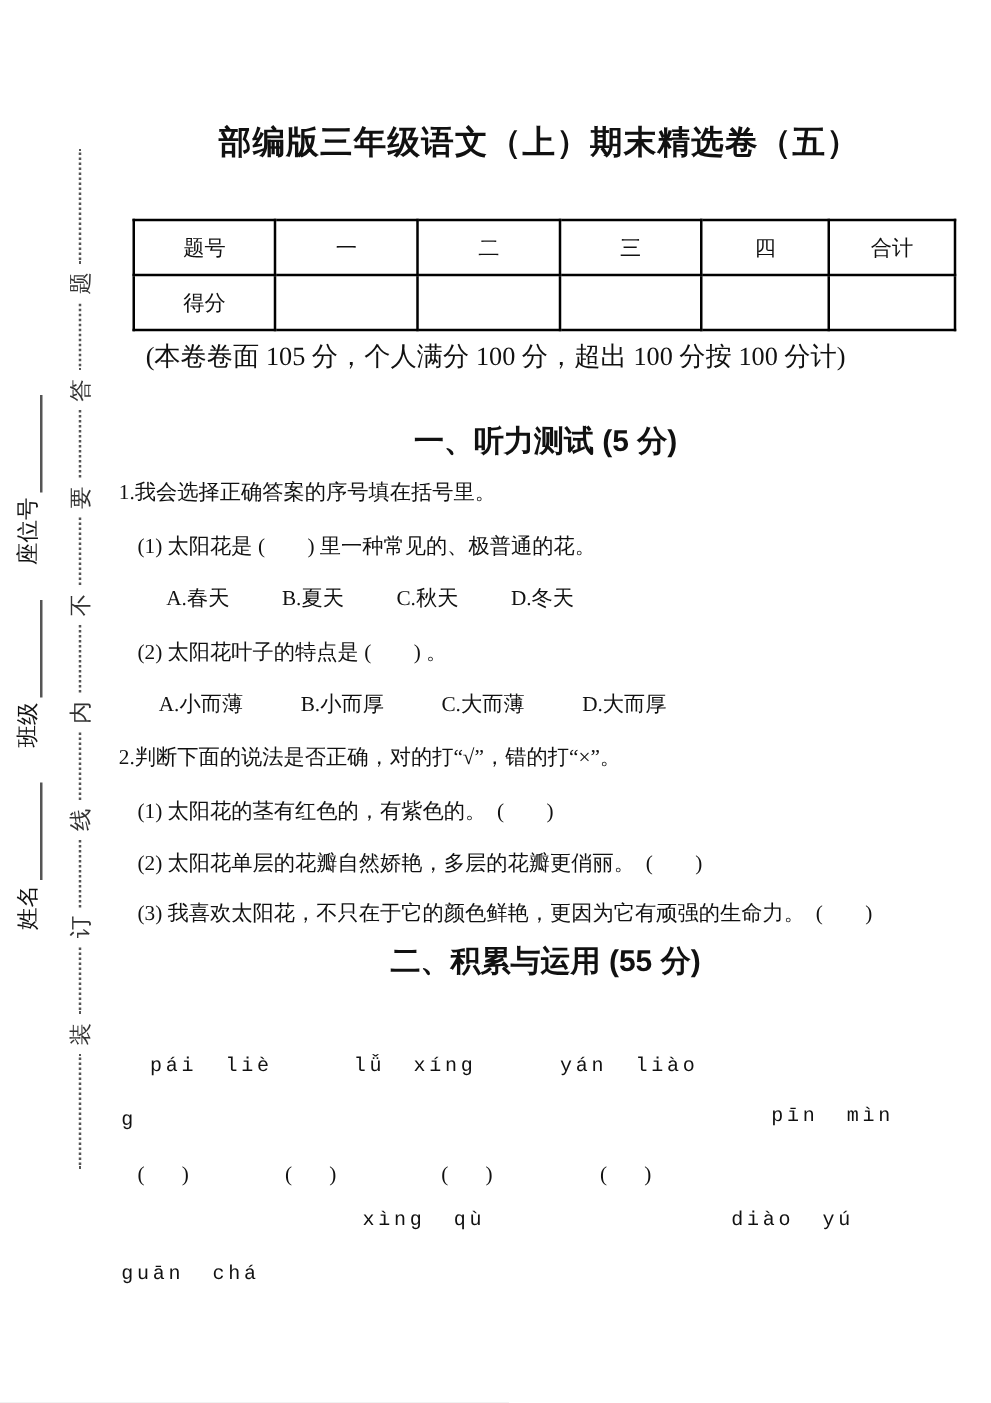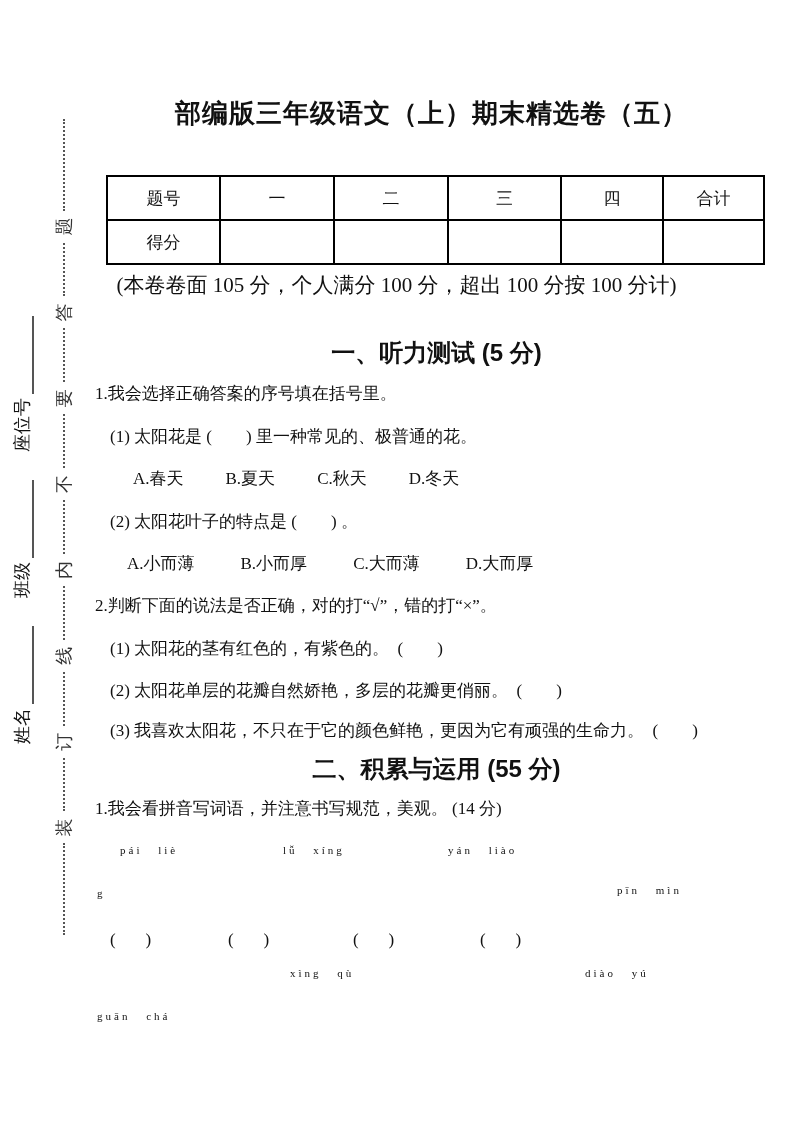--- a/index.html
+++ b/index.html
@@ -33,22 +33,22 @@
     position:absolute;left:106px;top:175px;
     border-collapse:collapse;table-layout:fixed;
   }
   table.score td{
     border:2px solid #000;height:42px;
     text-align:center;vertical-align:middle;
     font-size:17px;padding:0;margin-top:24px;
   }
   
   .pinyin{
-    font-family:Liberation Serif, serif;
-    font-size:11px;letter-spacing:3px;word-spacing:10px;
+    font-family:Liberation Mono, monospace;
+    font-size:16px;letter-spacing:3px;word-spacing:10px;
   }
   
   .margin-fields{
     left:22px;top:530px;width:0;height:0;
     transform:translate(-50%,-50%) rotate(-90deg);
     transform-origin:center;
     display:flex;align-items:center;justify-content:center;
     font-size:18px;white-space:nowrap;
   }
   .margin-fields .group{margin:0 14px;display:inline-flex;align-items:flex-end;}
@@ -153,21 +153,20 @@
     <span>D.大而厚</span>
   </div>
 
   <div class="abs line" style="left:95px;top:595px">2.判断下面的说法是否正确，对的打“√”，错的打“×”。</div>
   <div class="abs line" style="left:110px;top:638px">(1) 太阳花的茎有红色的，有紫色的。  (        )</div>
   <div class="abs line" style="left:110px;top:680px">(2) 太阳花单层的花瓣自然娇艳，多层的花瓣更俏丽。  (        )</div>
   <div class="abs line" style="left:110px;top:720px">(3) 我喜欢太阳花，不只在于它的颜色鲜艳，更因为它有顽强的生命力。  (        )</div>
 
   <div class="abs sec-heading" style="top:753px">二、积累与运用 (55 分)</div>
 
-  <div class="abs line" style="left:95px;top:798px">1.我会看拼音写词语，并注意书写规范，美观。 (14 分)</div>
 
   <span class="abs pinyin" style="left:120px;top:844px">pái liè</span>
   <span class="abs pinyin" style="left:283px;top:844px">lǚ xíng</span>
   <span class="abs pinyin" style="left:448px;top:844px">yán liào</span>
   <span class="abs pinyin" style="left:617px;top:884px">pīn mìn</span>
   <span class="abs pinyin" style="left:97px;top:887px">g</span>
 
   <span class="abs line" style="left:110px;top:929px">(       )</span>
   <span class="abs line" style="left:228px;top:929px">(       )</span>
   <span class="abs line" style="left:353px;top:929px">(       )</span>

